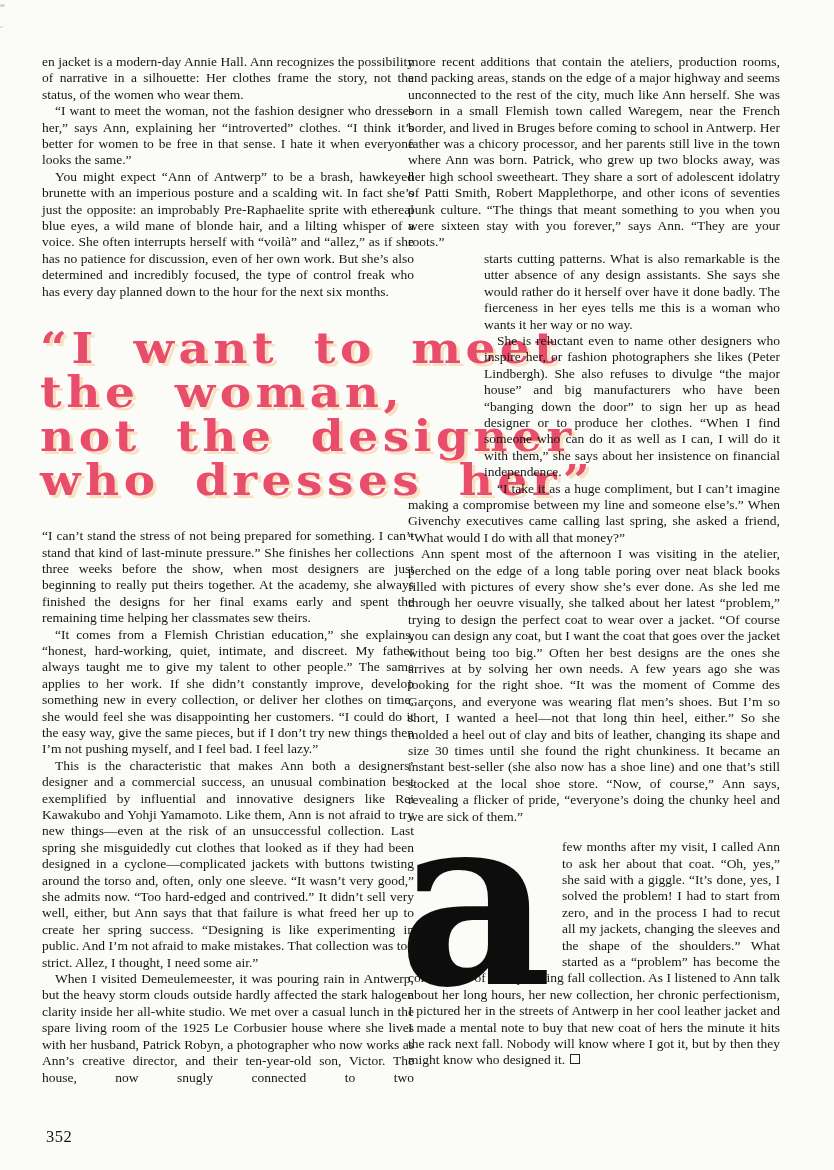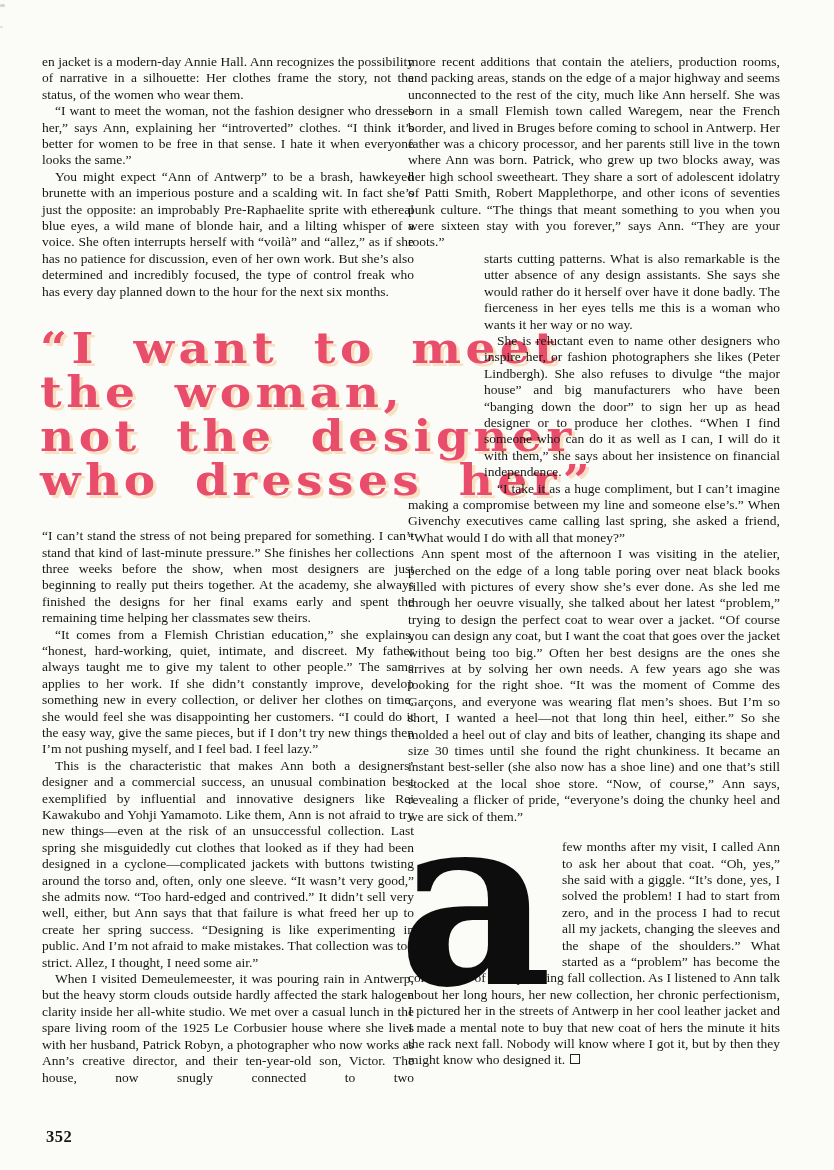--- a/index.html
+++ b/index.html
@@ -81,21 +81,21 @@
     border: 1.2px solid #222;
     margin-left: 5px;
     vertical-align: baseline;
   }
 
   .page-number {
     position: absolute;
     left: 46px;
     top: 1127px;
     font-size: 16.5px;
-    font-weight: bold;
+    font-weight: normal;
     letter-spacing: 0.5px;
   }
 
   
   .speck1 { position: absolute; left: 0; top: 4px;  width: 5px; height: 3px; background: #b9b9b4; opacity: .6; border-radius: 2px; }
   .speck2 { position: absolute; left: 0; top: 26px; width: 3px; height: 2px; background: #c7c7c2; opacity: .5; border-radius: 2px; }
 </style>
 </head>
 <body>
 

